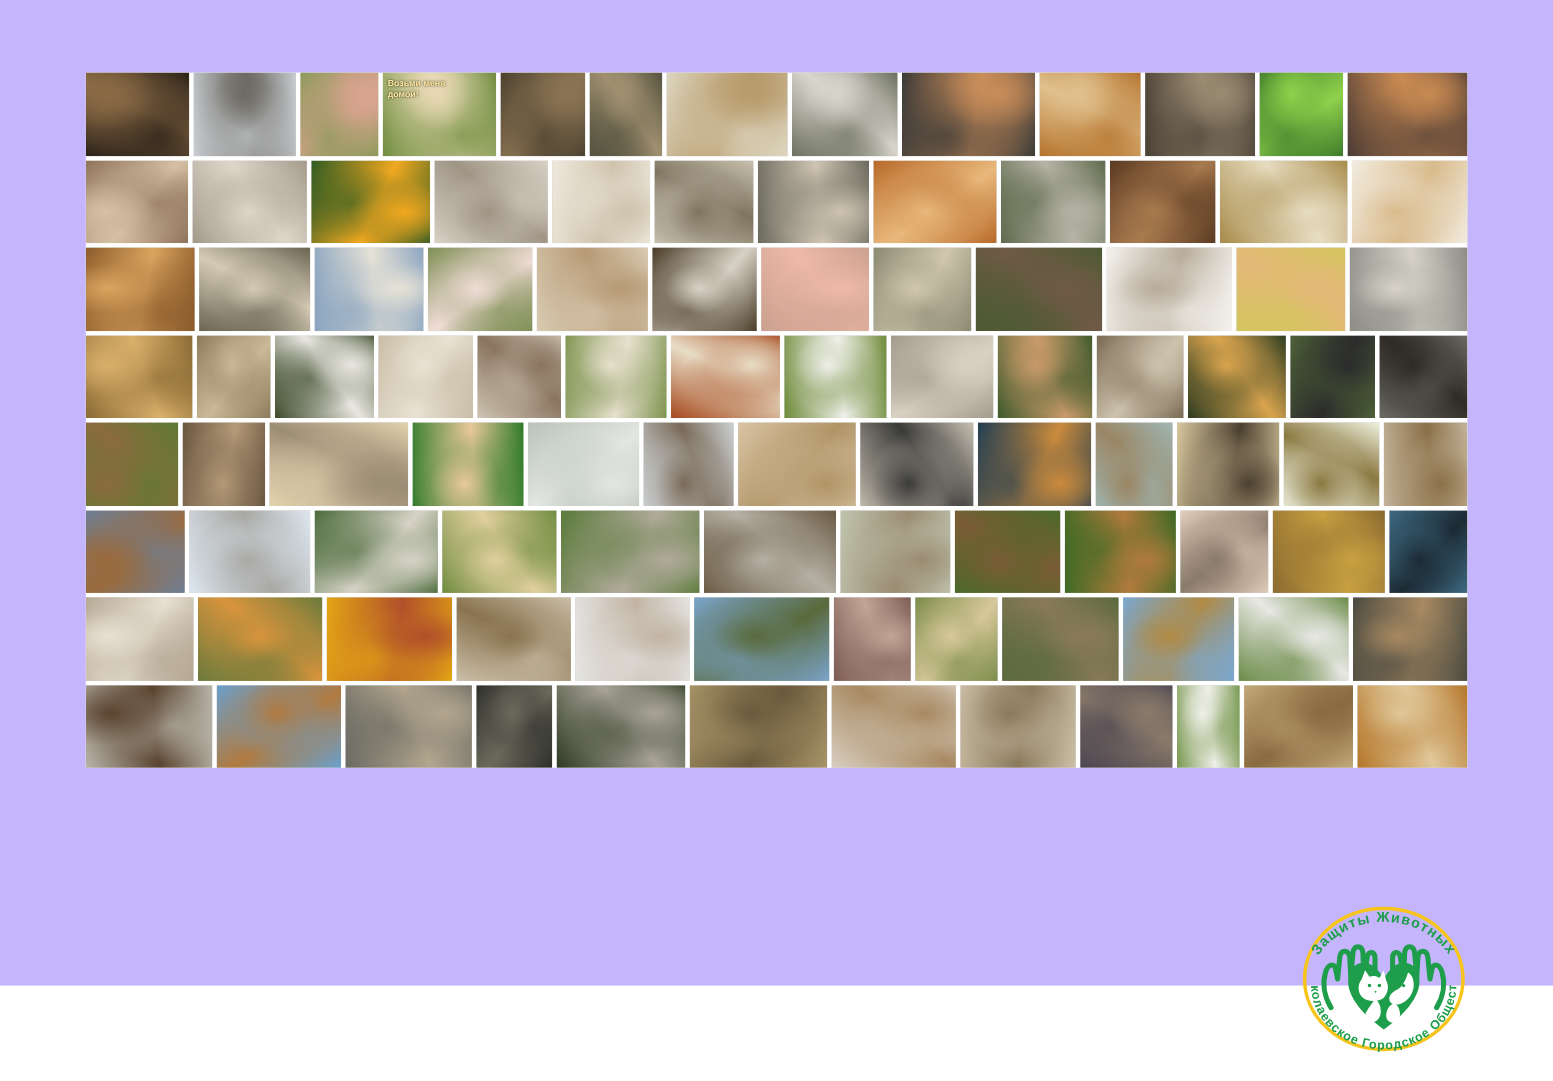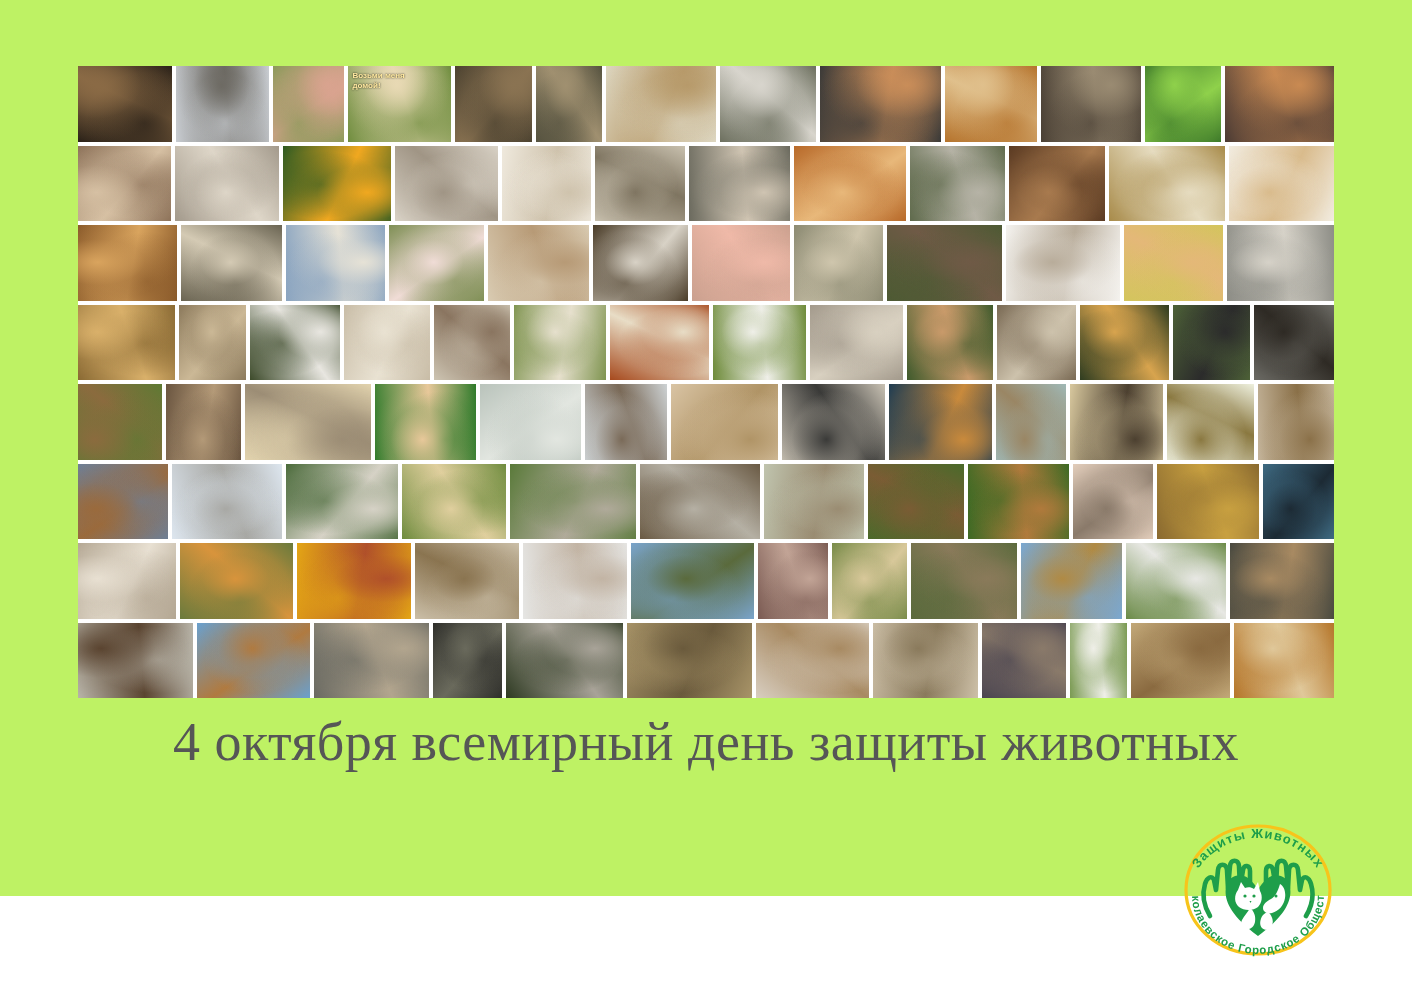--- a/index.html
+++ b/index.html
@@ -14,21 +14,21 @@
     font-family: "Liberation Sans", sans-serif;
     overflow: hidden;
     position: relative;
   }
 
   
   #poster {
     position: relative;
     width: 1412px;
     height: 896px;
-    background: #bef264;
+    background: #c4b5fd;
   }
 
   
   #collage {
     position: absolute;
     left: 78px;
     top: 66px;
     width: 1256px;
     height: 632px;
     background: #ffffff;
@@ -414,21 +414,20 @@
         </div>
         <div class="tile" style="width: 99.54px;">
           <div class="ph" style="background: radial-gradient(at 70% 34%, rgb(138, 106, 64) 0%, rgba(138, 106, 64, 0.133) 42%, transparent 70%), radial-gradient(at 50% 49%, rgba(194, 168, 120, 0.8) 0%, transparent 62%), linear-gradient(145deg, rgb(194, 168, 120) 0%, rgb(138, 106, 64) 55%, rgb(194, 168, 120) 100%);"></div>
         </div>
         <div class="tile" style="width: 99.54px;">
           <div class="ph" style="background: radial-gradient(at 39% 34%, rgb(224, 200, 154) 0%, rgba(224, 200, 154, 0.133) 42%, transparent 70%), radial-gradient(at 33% 49%, rgba(181, 118, 42, 0.8) 0%, transparent 62%), linear-gradient(70deg, rgb(181, 118, 42) 0%, rgb(224, 200, 154) 55%, rgb(181, 118, 42) 100%);"></div>
         </div>
       </div>
     </div>
 
-  <div id="title">4 октября всемирный день защиты животных</div>
 
   <div id="logo">
     <svg viewBox="0 0 180 156" xmlns="http://www.w3.org/2000/svg" aria-hidden="true">
       <defs>
         <path id="arcTop" d="M 22,86 A 68,60 0 0 1 158,86" fill="none"></path>
         <path id="arcBottom" d="M 24,84 A 66,58 0 0 0 156,84" fill="none"></path>
       </defs>
 
       <ellipse cx="90" cy="78" rx="72" ry="64" fill="none" stroke="#F7C41B" stroke-width="3.2"></ellipse>
 

